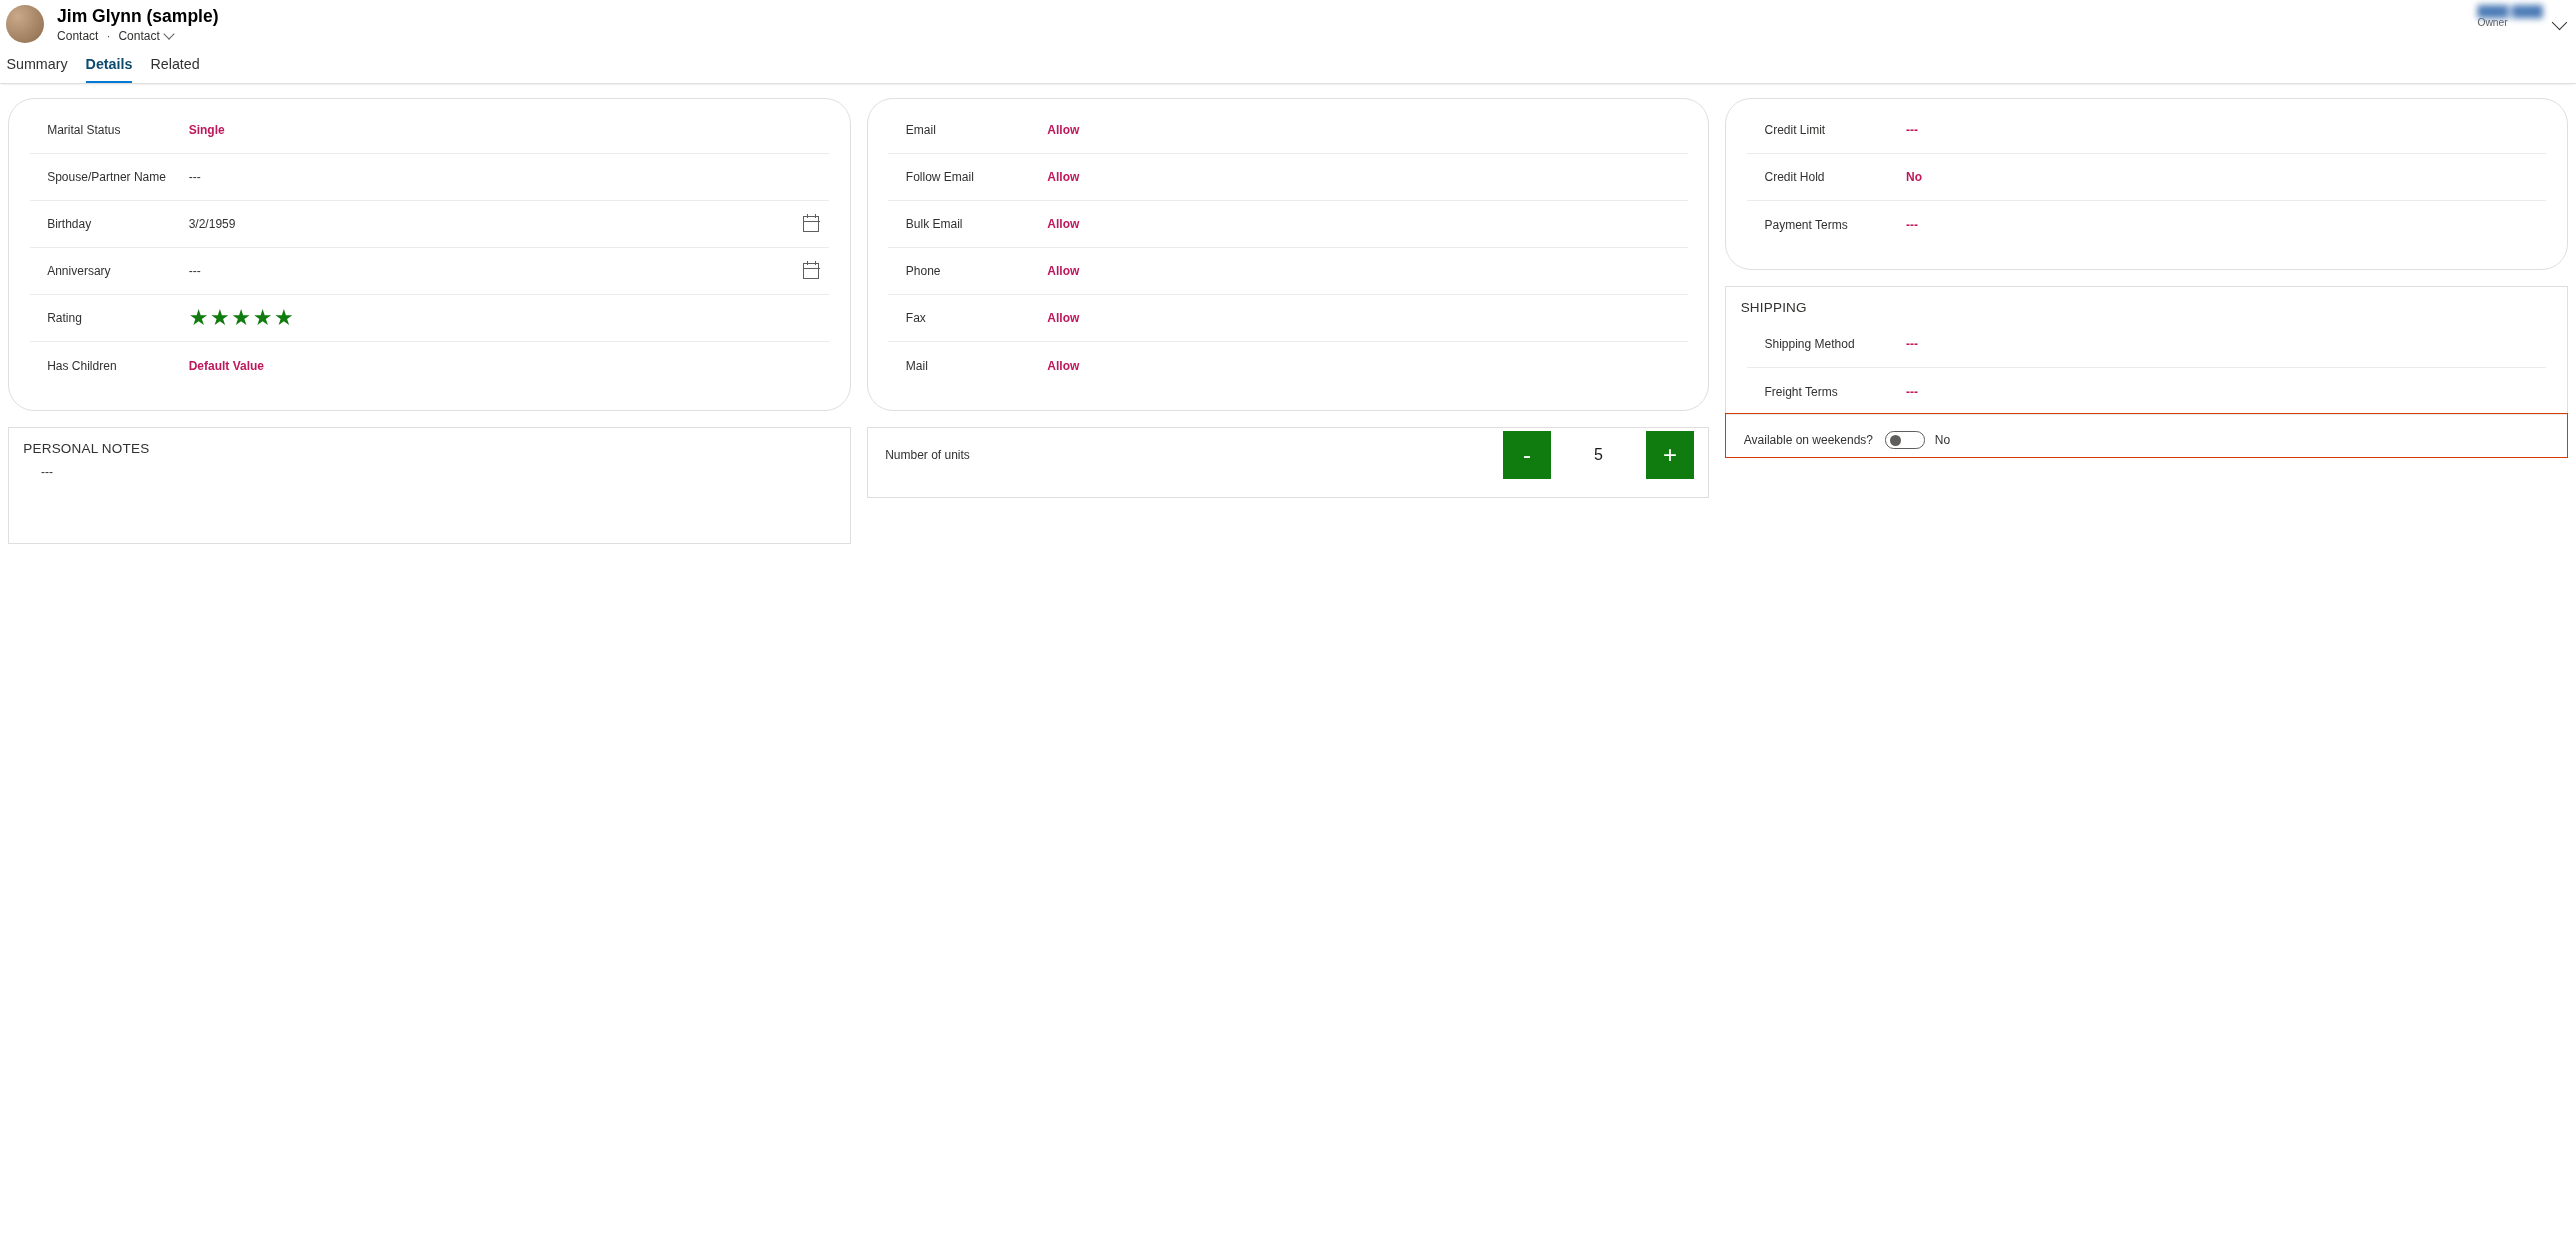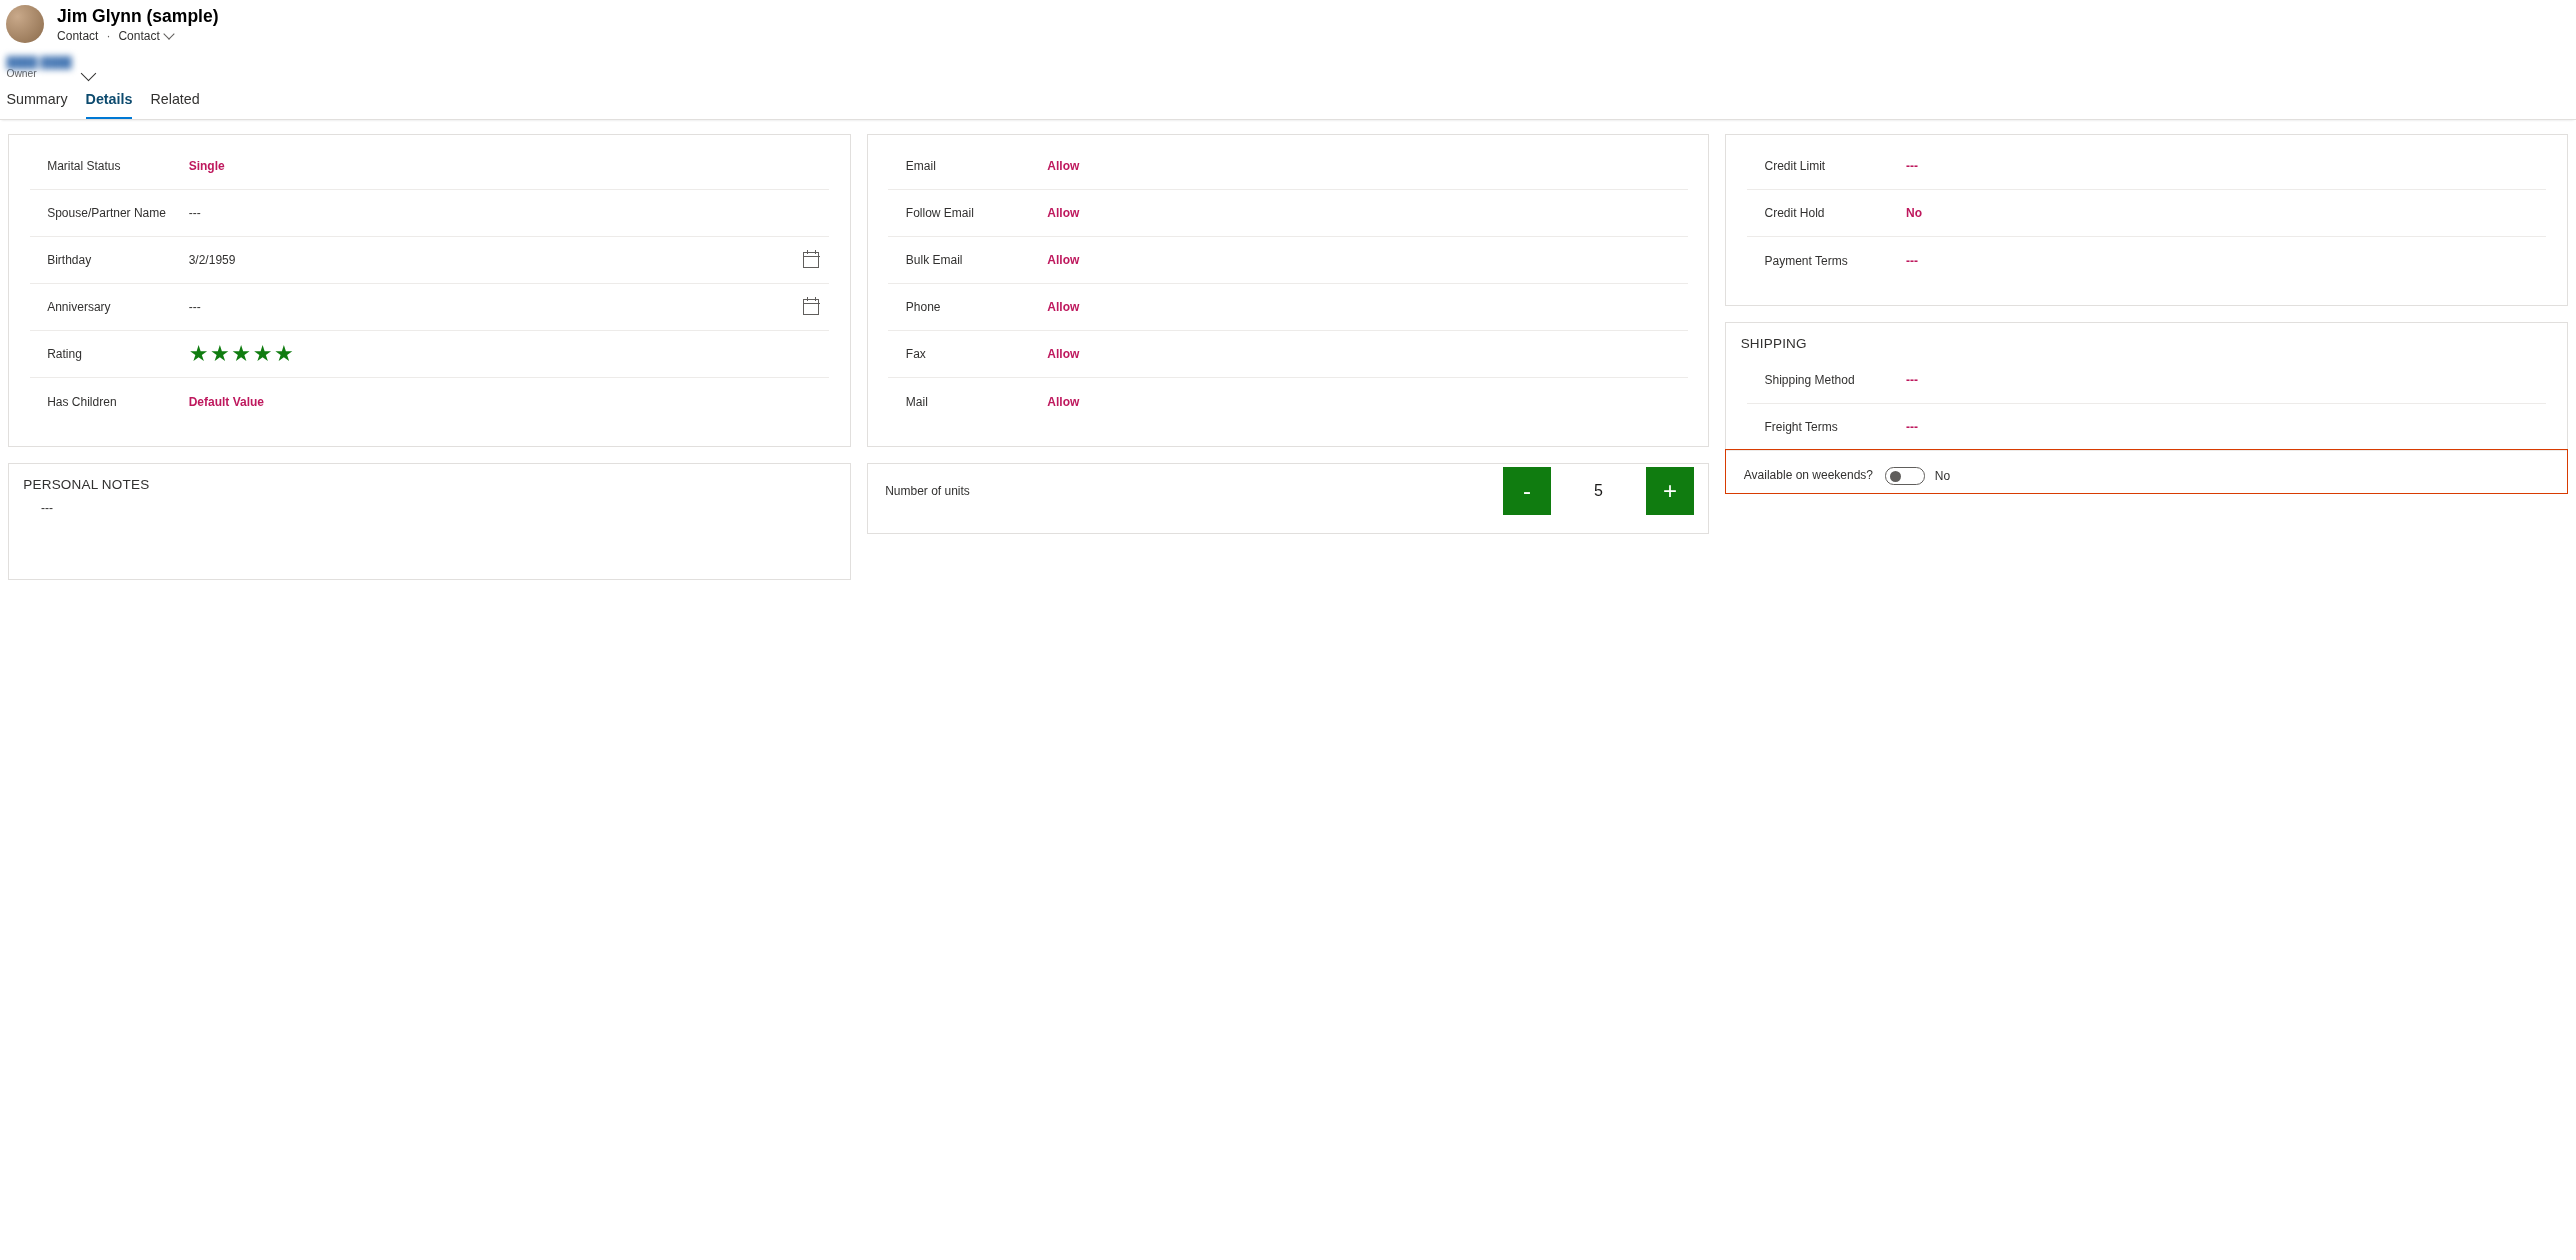--- a/index.html
+++ b/index.html
@@ -8,21 +8,20 @@
       background: #fff;
       color: #323130;
       font-size: 11px;
     }
     .header {
       display: flex;
       align-items: flex-start;
       padding: 4.8px 6.4px 0 6.4px;
       gap: 12.7px;
       justify-content: space-between;
-      flex-direction: column;
     }
     .header-left {
       display: flex;
       gap: 12.7px;
       align-items: flex-start;
     }
     .avatar {
       width: 38px;
       height: 38px;
       border-radius: 50%;
@@ -106,21 +105,21 @@
       display: grid;
       grid-template-columns: 1fr 1fr 1fr;
       gap: 16px;
       padding: 14.3px 8px;
     }
     .col { display: flex; flex-direction: column; gap: 16px; }
     .panel {
       border: 0.8px solid #e1dfdd;
       background: #fff;
     }
-    .panel-pad { padding: 8px 20.7px 20.7px 20.7px; }
+    .panel-pad { padding: 8px 20.7px 20.7px 20.7px; border-radius: 26px; }
     .section-title {
       font-size: 13.5px;
       color: #323130;
       letter-spacing: 0.2px;
       padding: 12.7px 14.3px 6.4px 14.3px;
     }
     .row {
       display: flex;
       align-items: center;
       border-bottom: 0.8px solid #edebe9;

